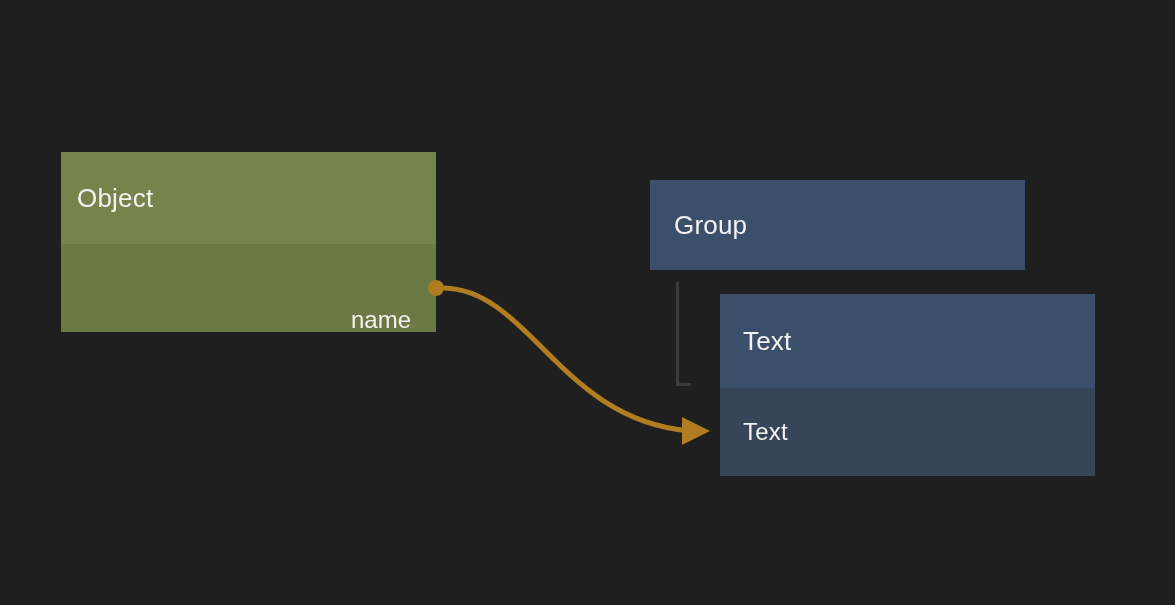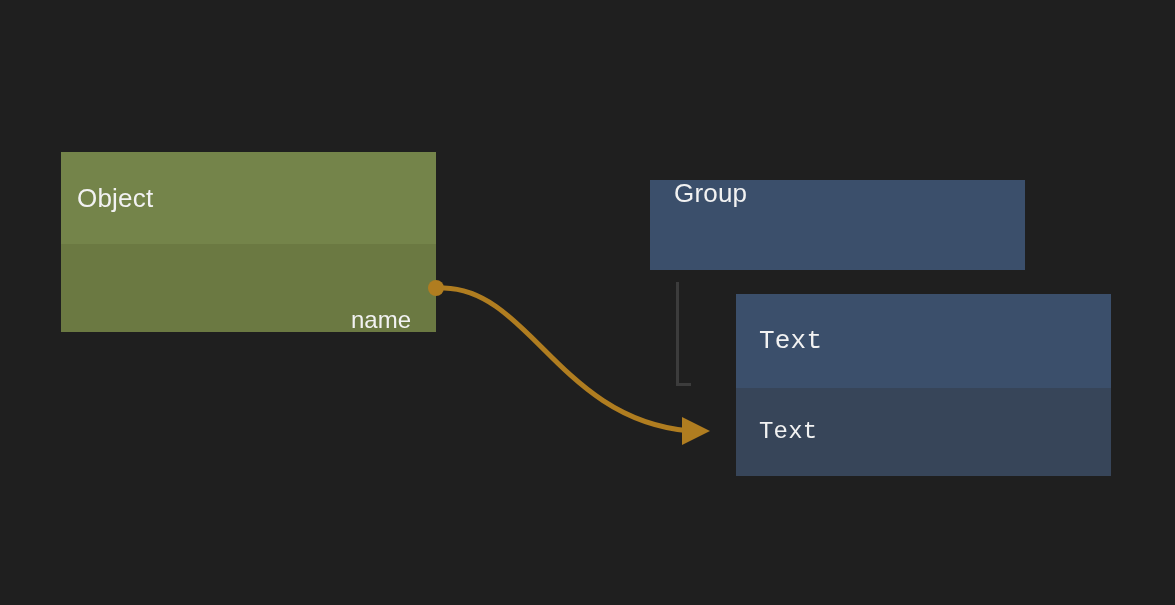--- a/index.html
+++ b/index.html
@@ -94,21 +94,21 @@
 
   
   .group-header {
     position: absolute;
     left: 650px;
     top: 180px;
     width: 375px;
     height: 90px;
     background: #3b4f6b;
     display: flex;
-    align-items: flex-start;
+    align-items: center;
   }
   .group-title {
     color: #f2f2f2;
     font-size: 26px;
     line-height: 1;
     margin-left: 24px;
     letter-spacing: 0.2px;
     white-space: nowrap;
   }
 
@@ -119,25 +119,24 @@
     top: 282px;
     width: 15px;
     height: 104px;
     border-left: 3px solid #3c3c3c;
     border-bottom: 3px solid #3c3c3c;
     box-sizing: border-box;
   }
 
   
   .text-node {
-    left: 736px;
+    left: 720px;
     top: 294px;
     width: 375px;
     height: 226px;
-    font-family: Liberation Mono, monospace;
   }
   .text-section {
     position: absolute;
     left: 0;
     width: 375px;
     display: flex;
     align-items: center;
   }
   .text-section-upper {
     top: 0;

